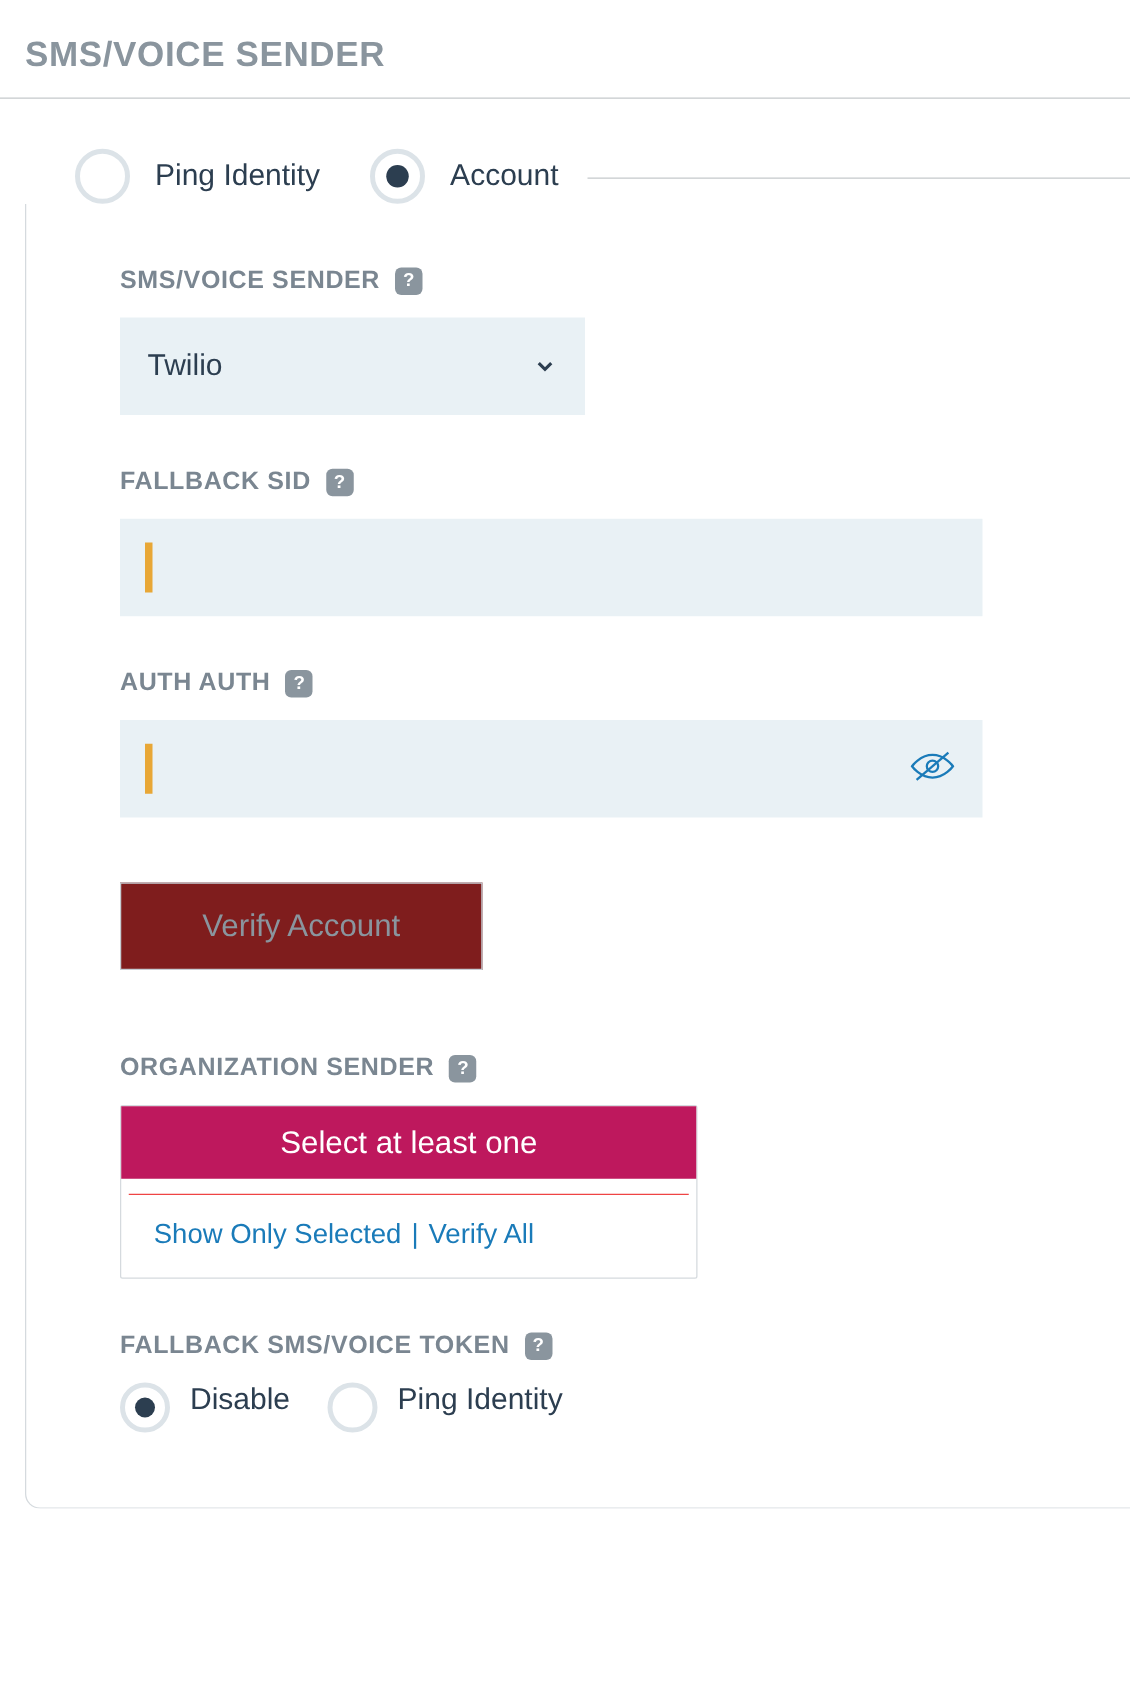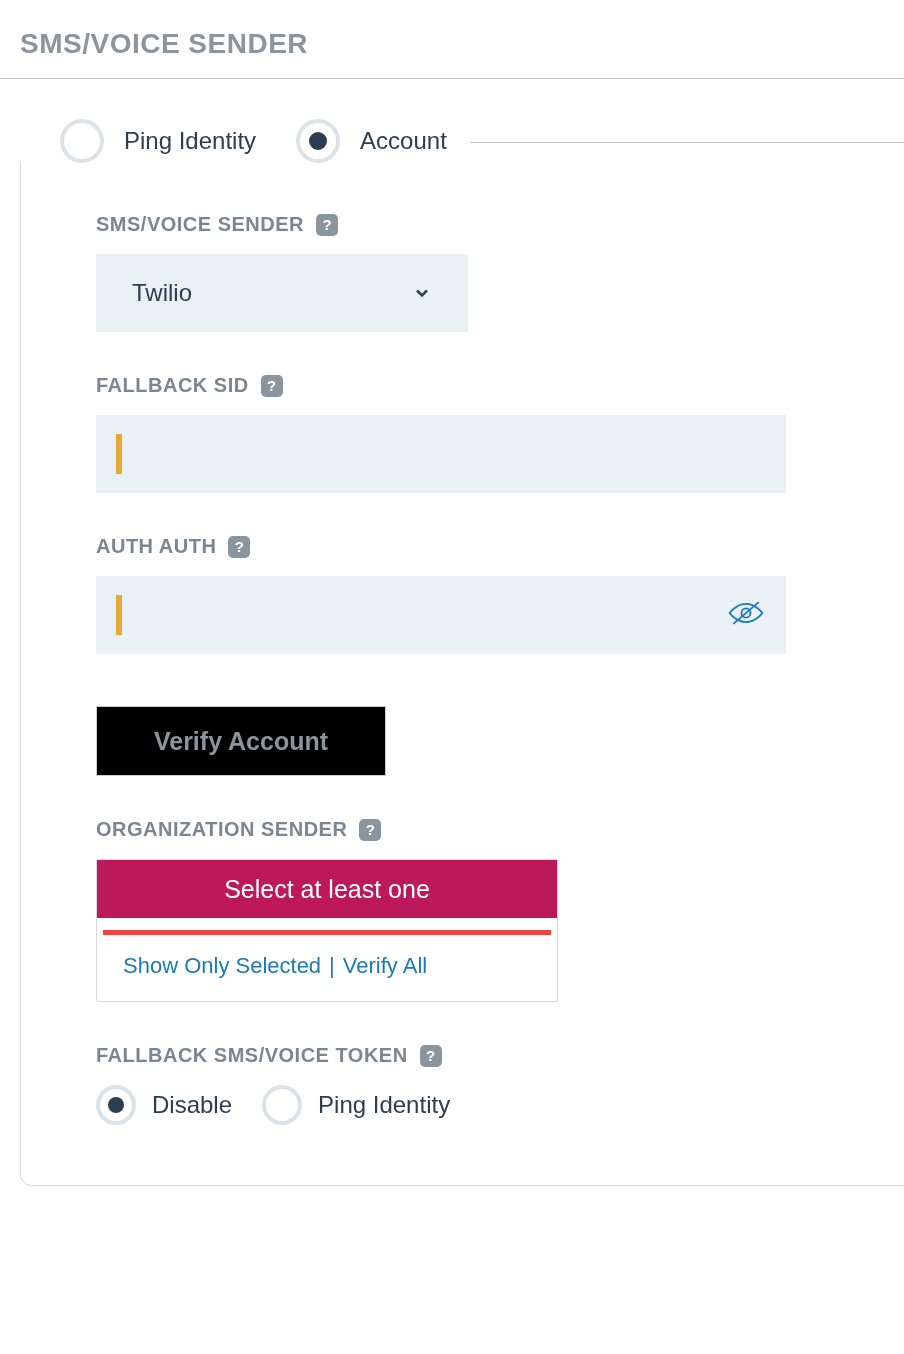--- a/index.html
+++ b/index.html
@@ -101,21 +101,21 @@
       font-weight: 700;
       cursor: pointer;
     }
     .select-box {
       width: 372px;
       height: 78px;
       background: #e9f1f5;
       display: flex;
       align-items: center;
       justify-content: space-between;
-      padding: 0 36px;
+      padding: 0 22px;
       cursor: pointer;
       border: none;
     }
     .select-value {
       font-size: 24px;
       color: #2c3e50;
     }
     .chevron-down {
       width: 20px;
       height: 20px;
@@ -145,26 +145,27 @@
       margin-left: 4px;
     }
     .eye-toggle {
       cursor: pointer;
       color: #1a7bb9;
     }
     .verify-btn {
       width: 290px;
       height: 70px;
       border: 1px solid #c5cdd3;
-      background: #000000;
+      background: #7f1d1d;
       color: #8a959e;
       font-size: 25px;
-      font-weight: 700;
+      font-weight: 400;
       cursor: pointer;
       margin-top: 10px;
+      margin-bottom: 25px;
     }
     .org-box {
       width: 462px;
       border: 1px solid #d5dade;
       border-radius: 2px;
     }
     .org-banner {
       height: 58px;
       background: #be185d;
       color: #fff;
@@ -172,21 +173,21 @@
       align-items: center;
       justify-content: center;
       font-size: 25px;
       font-weight: 400;
     }
     .org-actions {
       padding: 18px 20px 22px 20px;
       display: flex;
       align-items: center;
       gap: 8px;
-      border-top: 5px solid #ef4444;
+      border-top: 1px solid #ef4444;
       margin-top: 12px;
     }
     .org-inner-wrap {
       padding: 0 6px;
     }
     .org-action-link {
       color: #1a7bb9;
       font-size: 22px;
       cursor: pointer;
     }
@@ -195,21 +196,21 @@
       font-size: 22px;
     }
     .fallback-row {
       display: flex;
       align-items: center;
       gap: 30px;
       margin-top: 18px;
     }
     .fallback-option {
       display: flex;
-      align-items: center;
+      align-items: flex-start;
       cursor: pointer;
     }
     .fallback-radio {
       width: 40px;
       height: 40px;
       border-radius: 50%;
       border: 4px solid #dce3e8;
       display: flex;
       align-items: center;
       justify-content: center;

